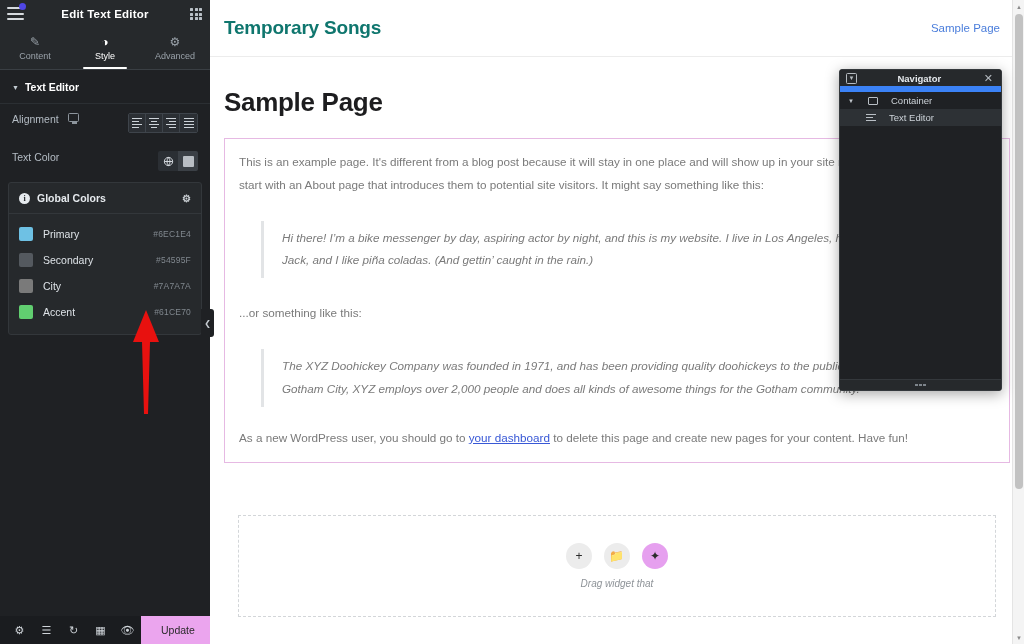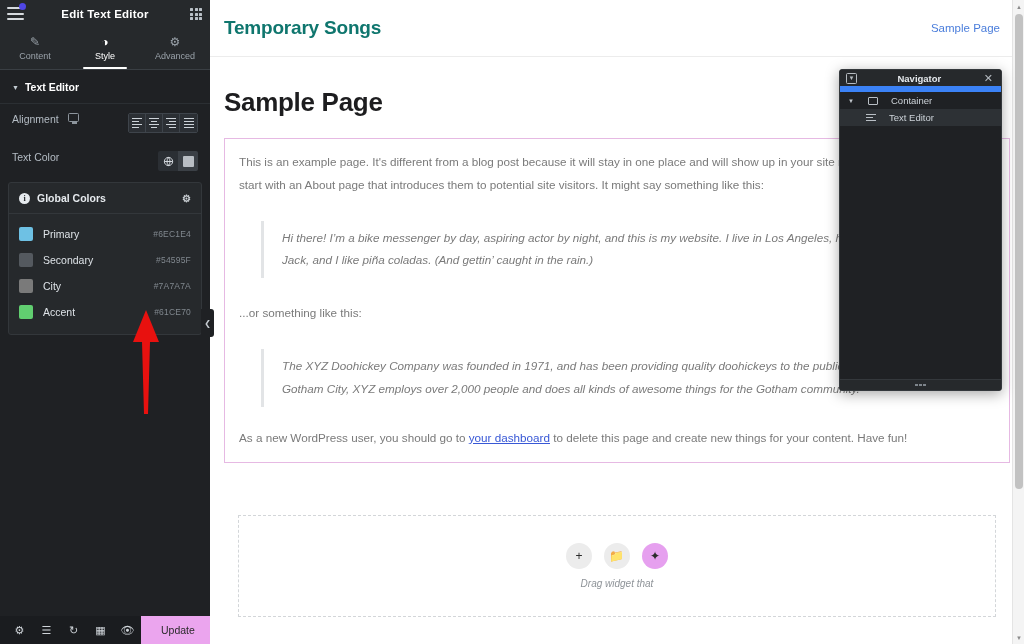--- a/index.html
+++ b/index.html
@@ -485,21 +485,21 @@
           <div>Jack, and I like piña coladas. (And gettin’ caught in the rain.)</div>
         </div>
 
         <div class="tw-small">...or something like this:</div>
 
         <div class="tw-quote">
           <div>The XYZ Doohickey Company was founded in 1971, and has been providing quality doohickeys to the public eve</div>
           <div>Gotham City, XYZ employs over 2,000 people and does all kinds of awesome things for the Gotham community.</div>
         </div>
 
-        <div class="tw-last"><span>As a new WordPress user, you should go to </span><span class="tw-link">your dashboard</span><span> to delete this page and create new things for your content. Have fun!</span></div>
+        <div class="tw-last"><span>As a new WordPress user, you should go to </span><span class="tw-link">your dashboard</span><span> to delete this page and create new pages for your content. Have fun!</span></div>
       </div>
 
       <div class="dropzone">
         <div class="dz-btns">
           <div class="dz-btn">+</div>
           <div class="dz-btn">📁</div>
           <div class="dz-btn ai">✦</div>
         </div>
         <div class="dz-label">Drag widget that</div>
       </div>

